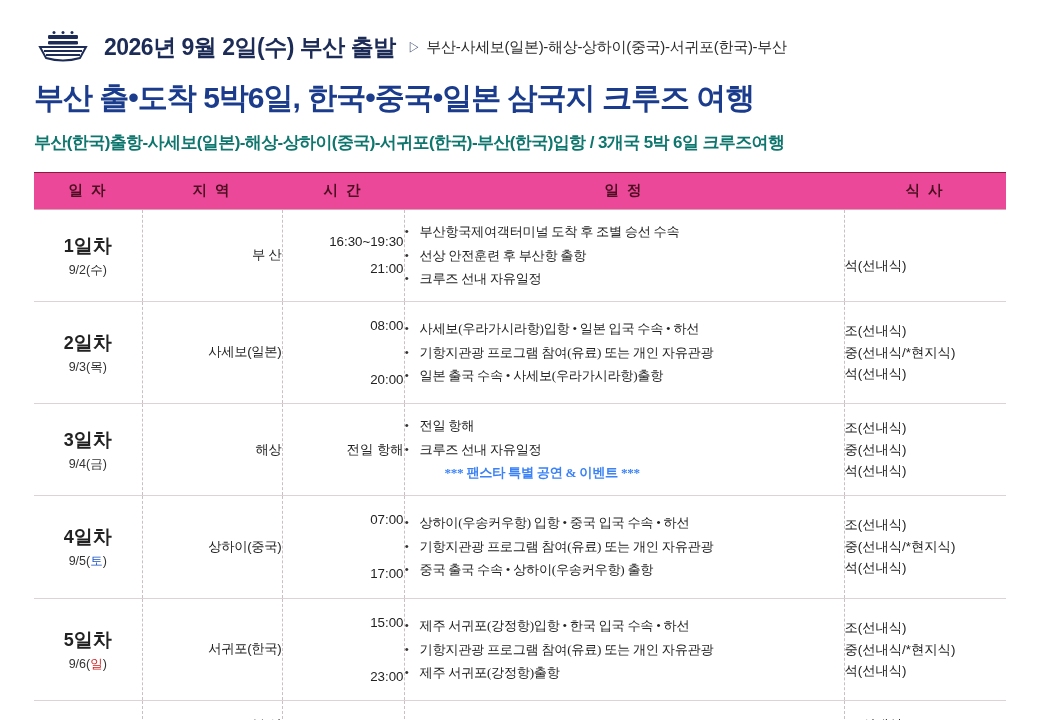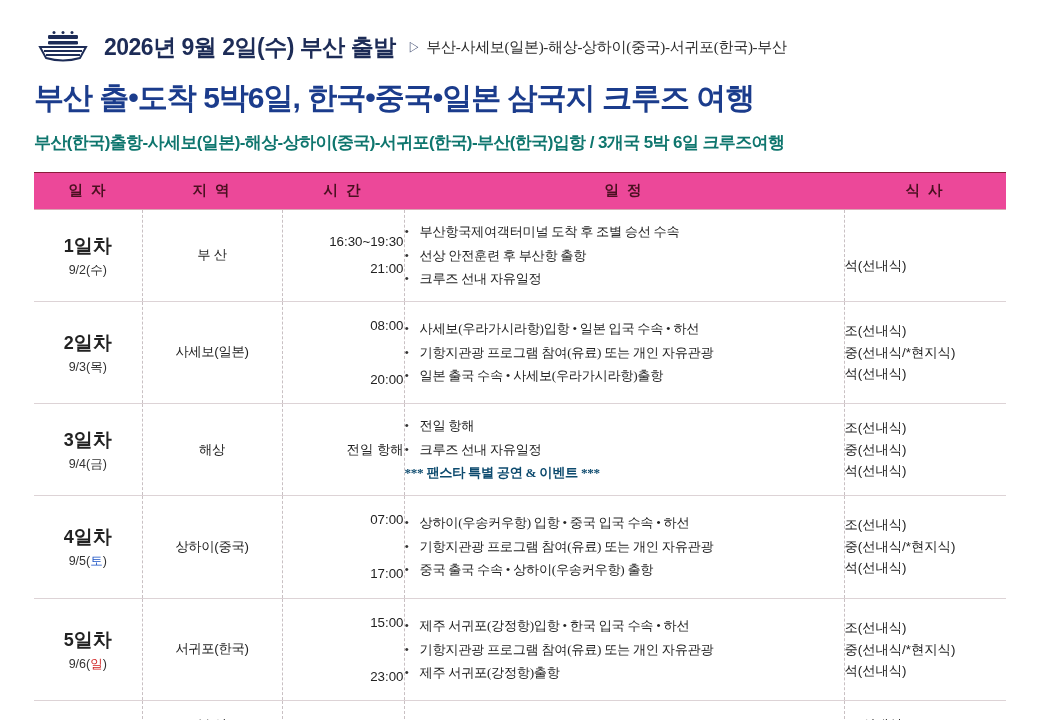--- a/index.html
+++ b/index.html
@@ -40,21 +40,20 @@
     font-weight: bold;
     color: #1d2c57;
     letter-spacing: -0.5px;
     white-space: nowrap;
   }
   .header-route {
     font-size: 15px;
     color: #2b2b2b;
     white-space: nowrap;
     letter-spacing: -0.3px;
-    font-family: Liberation Serif, serif;
   }
   .header-route .tri {
     color: #1d2c57;
     font-size: 13px;
     margin-right: 6px;
   }
 
   
   .main-title {
     margin-top: 14px;
@@ -120,21 +119,21 @@
     font-weight: bold;
   }
   td.cell-day .ddate {
     font-size: 12.5px;
     color: #333;
   }
   td.cell-day .ddate .sat { color: #1a52c4; }
   td.cell-day .ddate .sun { color: #cf1b1b; }
 
   td.cell-region {
-    text-align: center;
+    text-align: right;
     font-size: 15px;
     border-right: 1px dashed #c9c0c3;
     letter-spacing: -0.3px;
   }
   td.cell-time {
     text-align: right;
     font-size: 13px;
     color: #222;
     border-right: 1px dashed #c9c0c3;
     line-height: 2.05;
@@ -170,21 +169,22 @@
     content: "•";
     position: absolute;
     left: 0;
     top: 0;
     color: #333;
     font-size: 13px;
   }
   ul.plan li.nobullet {
     padding-left: 0;
     font-weight: bold;
-    color: #0c4a6e;
+    color: #3b82f6;
+    margin-left: 40px;
   }
   ul.plan li.nobullet:before { content: ""; }
 </style>
 </head>
 <body>
 
 <div class="page">
 
   <div class="header-row">
     <svg class="ship-icon" viewBox="0 0 58 34">

